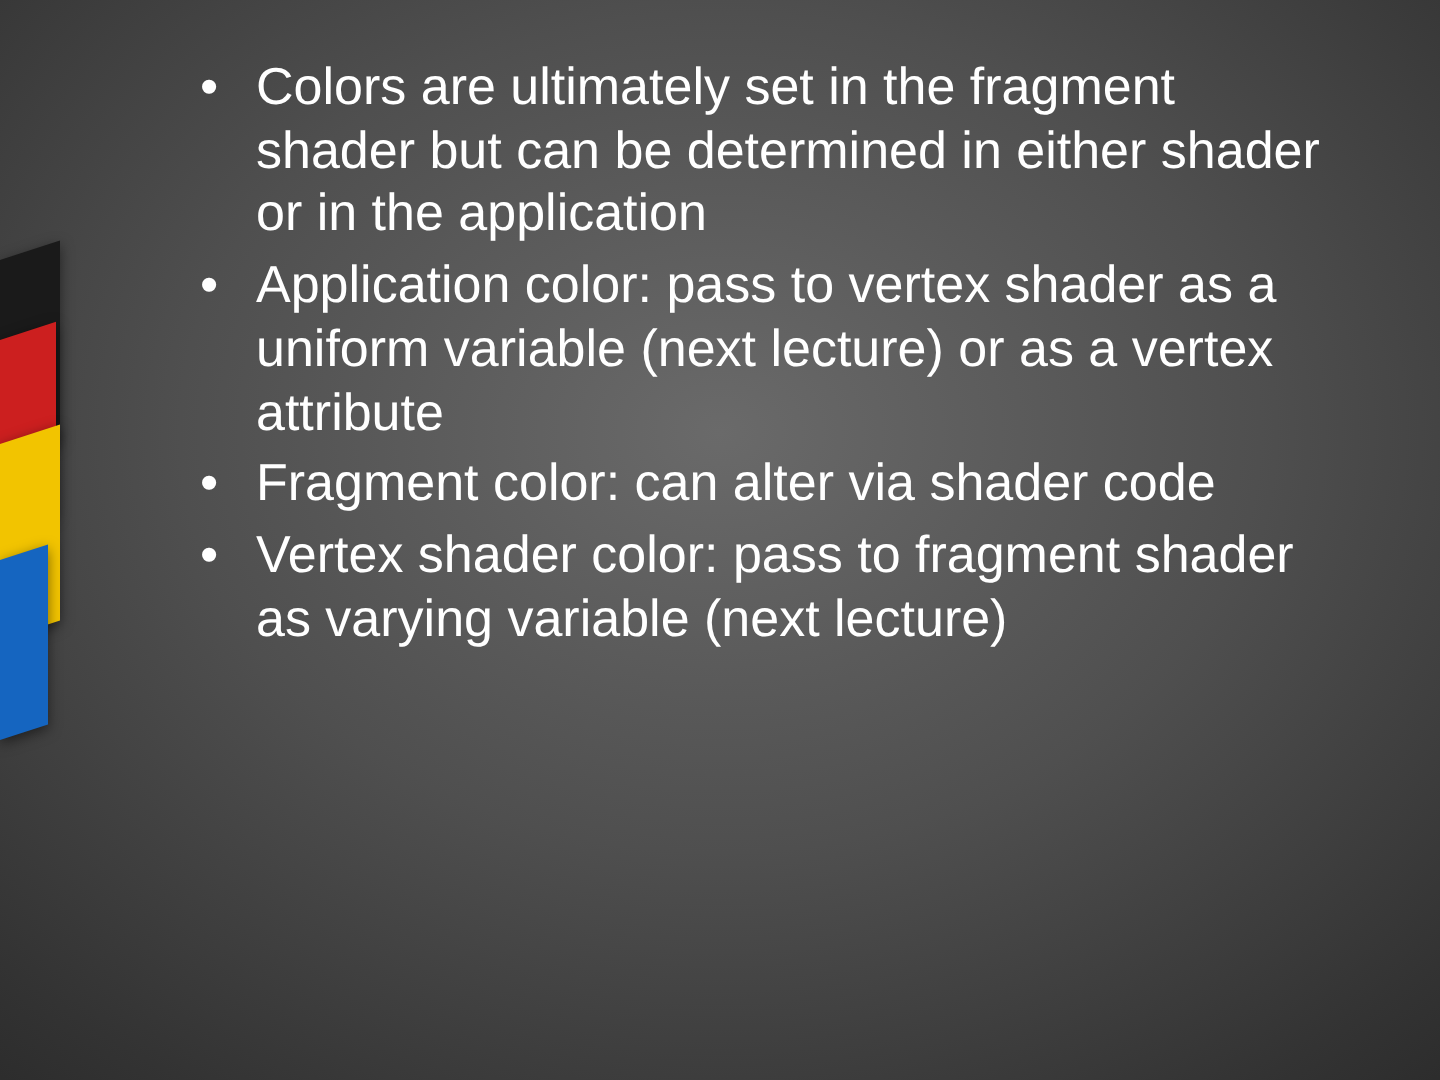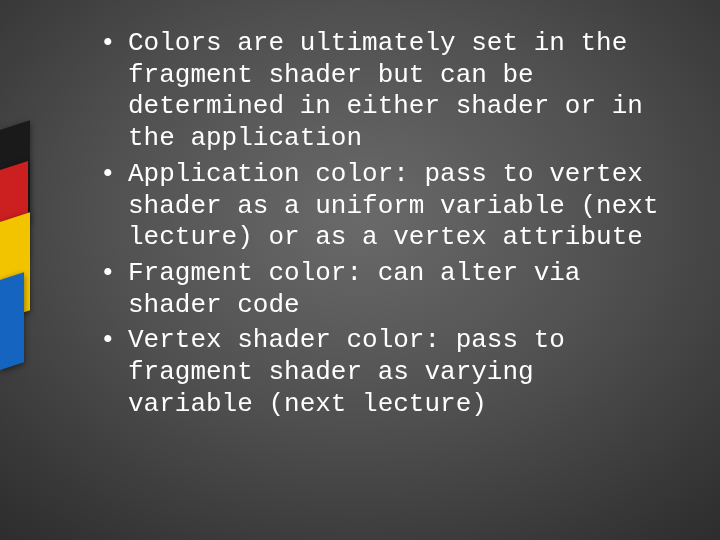--- a/index.html
+++ b/index.html
@@ -46,21 +46,20 @@
     list-style: none;
     padding-left: 52px;
     font-size: 26px;
     line-height: 1.22;
     color: #ffffff;
   }
   .bullets li {
     position: relative;
     padding-left: 28px;
     margin-bottom: 4px;
-    font-family: Liberation Mono, monospace;
   }
   .bullets li::before {
     content: "•";
     position: absolute;
     left: 0;
     top: 0;
     font-size: 26px;
     color: #ffffff;
   }
 </style>

